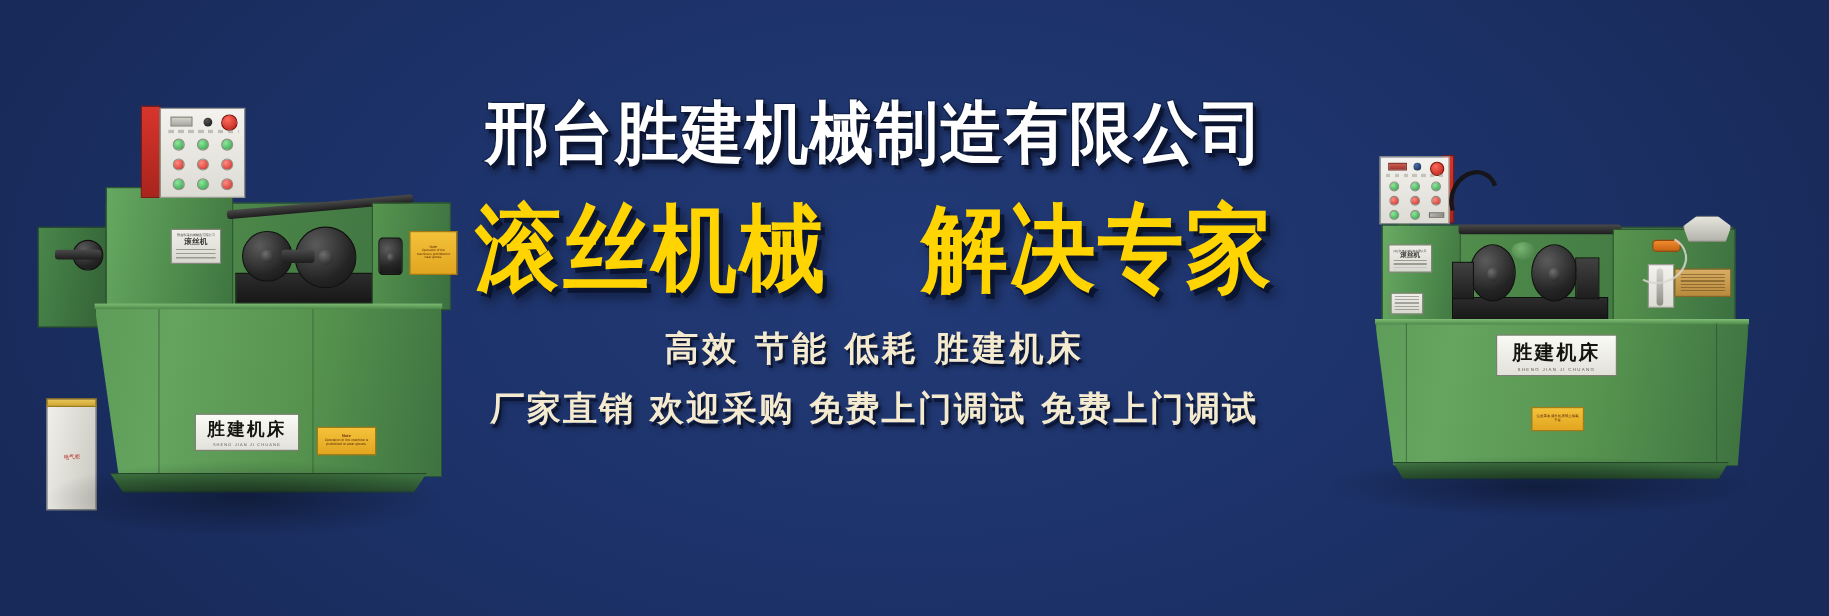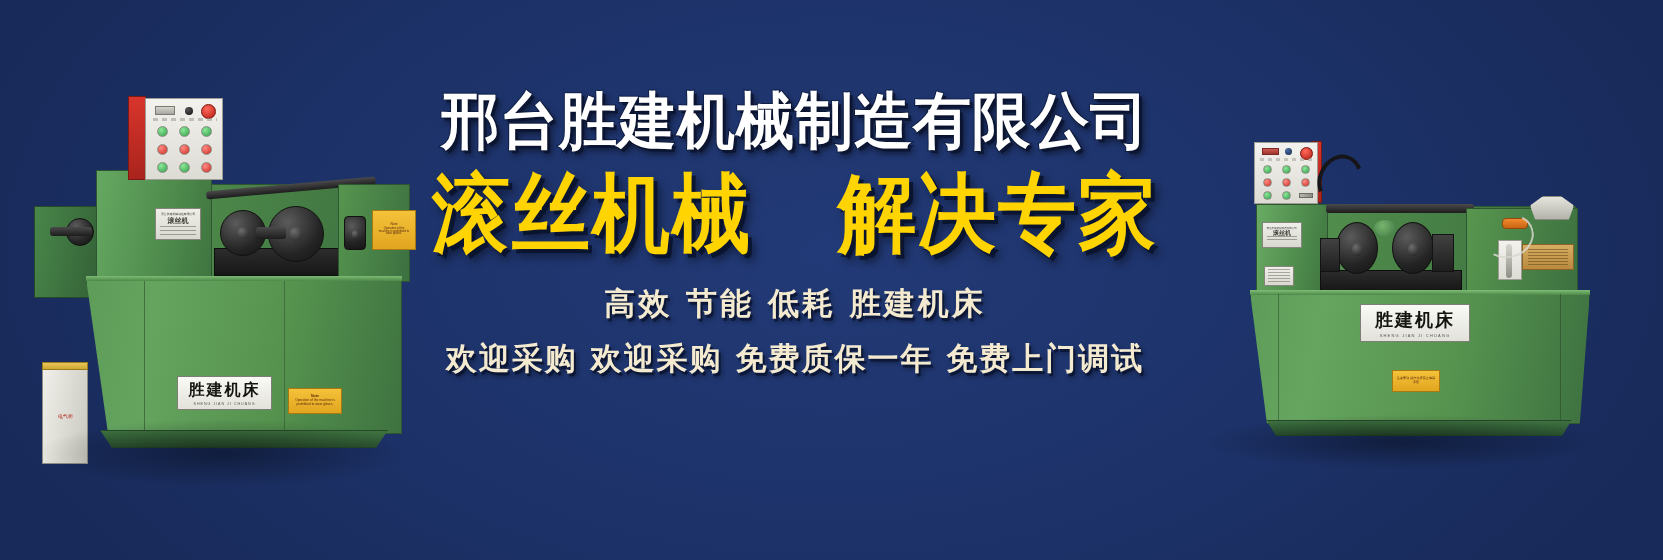--- a/index.html
+++ b/index.html
@@ -38,21 +38,21 @@
     -webkit-text-stroke:2px #12224a;
     paint-order:stroke fill;
     text-shadow:
        3px 3px 0 rgba(10,20,48,.85),
        4px 5px 6px rgba(0,0,0,.55);
     transform:scaleY(1.06);
     transform-origin:center top;
   }
 
   .headline {
-    margin-top:22px;
+    margin-top:36px;
     display:flex;
     justify-content:center;
     align-items:baseline;
     gap:86px;
     white-space:nowrap;
   }
   .headline span {
     font-family:"DejaVu Sans","Liberation Sans",sans-serif;
     font-weight:bold;
     font-size:78px;
@@ -408,16 +408,16 @@
 
   <div class="text-stack">
     <div class="company-name">邢台胜建机械制造有限公司</div>
 
     <div class="headline">
       <span>滚丝机械</span>
       <span>解决专家</span>
     </div>
 
     <div class="tagline">高效  节能  低耗  胜建机床</div>
-    <div class="promise">欢迎采购  欢迎采购  免费质保一年  免费上门调试</div>
+    <div class="promise">厂家直销  欢迎采购  免费上门调试  免费上门调试</div>
   </div>
 
 </div>
 
 </body></html>

